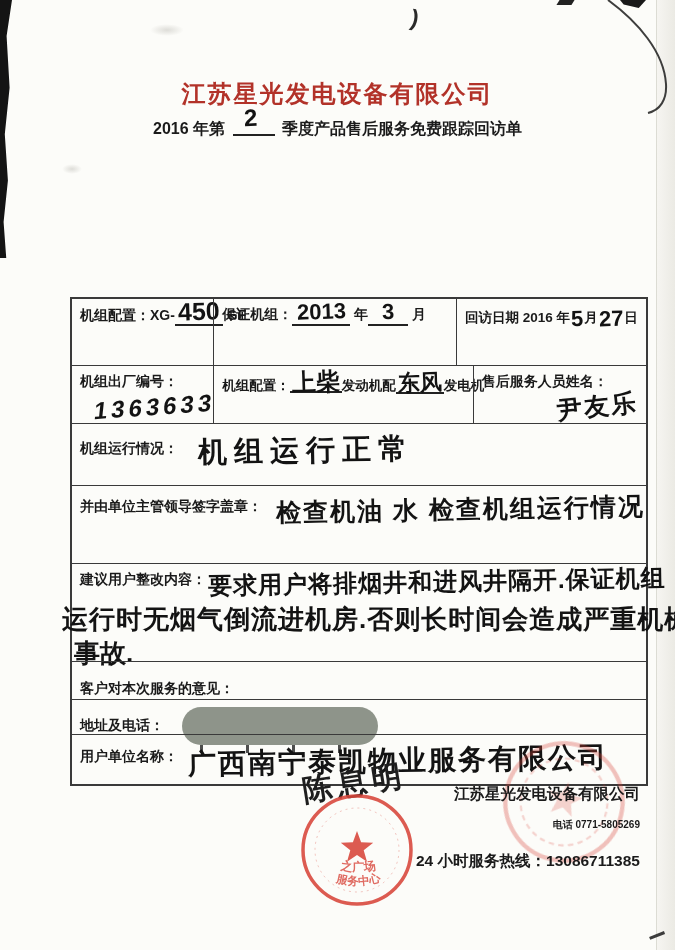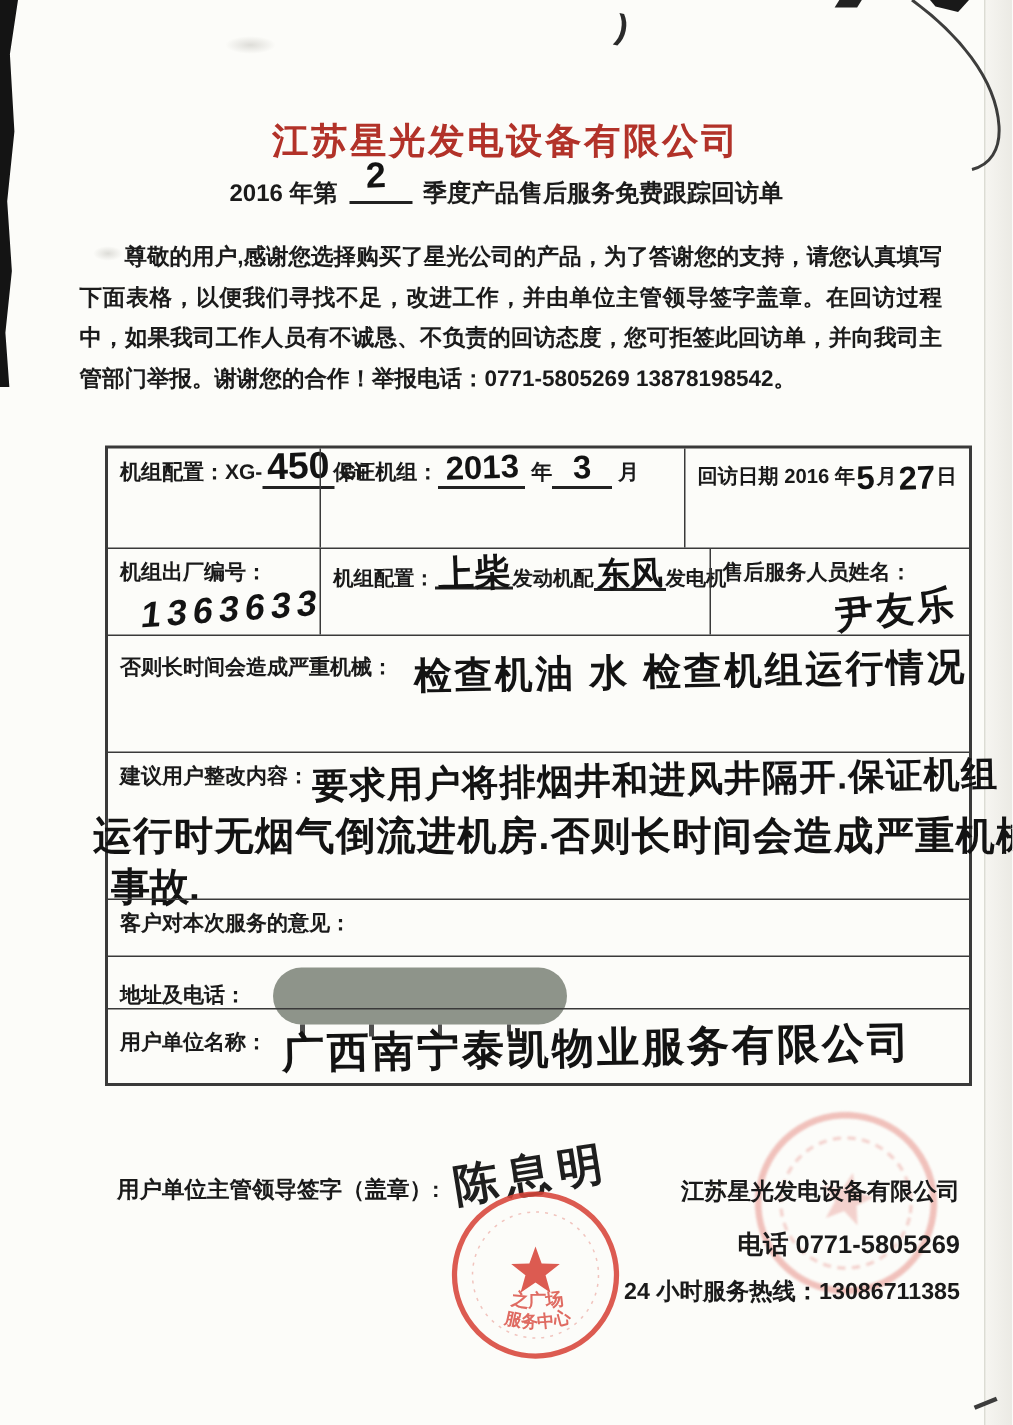--- a/index.html
+++ b/index.html
@@ -72,21 +72,21 @@
   .hw-cust{font-size:28px;letter-spacing:2px;margin-left:6px;vertical-align:-9px;transform:rotate(-1deg);}
   .redact{display:inline-block;width:196px;height:38px;background:var(--redact);
     border-radius:19px;vertical-align:-15px;margin-left:14px;position:relative;}
   .redact-ticks{position:absolute;left:18px;bottom:-8px;width:150px;height:8px;
     background:repeating-linear-gradient(90deg,#222 0 3px,transparent 3px 46px);opacity:.8;}
   
   .sign-label{position:absolute;left:78px;top:784px;font-size:15px;font-weight:bold;}
   .sig-footer{position:absolute;left:302px;top:763px;font-size:30px;font-weight:bold;
     letter-spacing:5px;transform:rotate(-9deg);color:#1e1e1e;}
   .company-name{position:absolute;top:784px;right:35px;font-size:15.5px;font-weight:bold;}
-  .company-phone{position:absolute;top:818px;right:35px;font-size:17px;font-weight:bold;}
+  .company-phone{position:absolute;top:818px;right:35px;font-size:10px;font-weight:bold;}
   .company-hotline{position:absolute;top:851px;right:35px;font-size:15.5px;font-weight:bold;}
   .stamp-main{position:absolute;left:298px;top:791px;width:118px;height:118px;opacity:.88;}
   .stamp-faded{position:absolute;left:500px;top:738px;width:128px;height:128px;opacity:.32;
     filter:blur(.6px);transform:rotate(13deg);}
 </style>
 </head>
 <body>
 
 <div class="page">
 
@@ -105,21 +105,20 @@
 
   <div class="title">江苏星光发电设备有限公司</div>
   <div class="subtitle">
     <span>2016 年第</span>
     <span class="q-blank">
       <span class="q-hw hw">2</span>
     </span>
     <span>季度产品售后服务免费跟踪回访单</span>
   </div>
 
-  <div class="intro">尊敬的用户,感谢您选择购买了星光公司的产品，为了答谢您的支持，请您认真填写下面表格，以便我们寻找不足，改进工作，并由单位主管领导签字盖章。在回访过程中，如果我司工作人员有不诚恳、不负责的回访态度，您可拒签此回访单，并向我司主管部门举报。谢谢您的合作！举报电话：0771-5805269 13878198542。</div>
 
   <div class="formtable">
 
     <div class="trow first r1">
       <div class="tcell w1">
         <span class="lbl">机组配置：XG-</span><span class="blankline" style="width:48px;"><span class="hw hw-spec">450</span></span>
         <span class="lbl">GF</span>
       </div>
       <div class="tcell w2">
         <span class="lbl">保证机组：</span><span class="blankline" style="width:58px;"><span class="hw hw-year">2013</span></span>
@@ -138,39 +137,45 @@
       </div>
       <div class="tcell w2b small-lbl">
         <span class="lbl">机组配置：</span><span class="blankline" style="width:52px;"><span class="hw hw-engine">上柴</span></span><span class="lbl">发动机配</span><span class="blankline" style="width:48px;"><span class="hw hw-alt">东风</span></span><span class="lbl">发电机</span>
       </div>
       <div class="tcell w3b">
         <span class="lbl">售后服务人员姓名：</span>
         <span class="hw sig-staff">尹友乐</span>
       </div>
     </div>
 
+    <div class="trow r3">
+      <div class="tcell" style="width:100%;">
+        <span class="lbl">机组运行情况：</span>
+        <span class="hw hw-run">机组运行正常</span>
+      </div>
+    </div>
 
     <div class="trow r4">
       <div class="tcell" style="width:100%;">
-        <span class="lbl">否则长时间会造成严重机械：</span>
+        <span class="lbl">并由单位主管领导签字盖章：</span>
         <span class="hw hw-insp">检查机油 水 检查机组运行情况</span>
       </div>
     </div>
 
     <div class="trow r5">
       <div class="tcell" style="width:100%;">
         <span class="lbl">建议用户整改内容：</span>
       </div>
       <span class="sg-line sg1">要求用户将排烟井和进风井隔开.保证机组</span>
       <span class="sg-line sg2">运行时无烟气倒流进机房.否则长时间会造成严重机械</span>
       <span class="sg-line sg3">事故.</span>
     </div>
 
     <div class="trow r6">
-      <div class="tcell" style="width:100%;">
+      <div class="tcell" style="width:100%;margin-top:11px;">
         <span class="lbl">客户对本次服务的意见：</span>
       </div>
     </div>
 
     <div class="trow r8">
       <div class="tcell" style="width:100%;">
         <span class="lbl">地址及电话：</span>
         <span class="redact">
           <span class="redact-ticks"></span>
         </span>
@@ -179,21 +184,20 @@
 
     <div class="trow r7">
       <div class="tcell" style="width:100%;">
         <span class="lbl">用户单位名称：</span>
         <span class="hw hw-cust">广西南宁泰凯物业服务有限公司</span>
       </div>
     </div>
 
   </div>
 
-  <div class="sign-label">用户单位主管领导签字（盖章）:</div>
   <div class="sig-footer">陈息明</div>
 
   <svg class="stamp-main" viewBox="0 0 118 118">
     <defs>
       <path id="bandArc" d="M 18,72 Q 59,88 100,72"></path>
       <path id="botArc" d="M 30,88 Q 59,100 88,88"></path>
     </defs>
     <circle cx="59" cy="59" r="54" fill="none" stroke="var(--stamp-red)" stroke-width="3.5"></circle>
     <circle cx="59" cy="59" r="42" fill="none" stroke="var(--stamp-red)" stroke-width="1" stroke-dasharray="2,4" opacity="0.35"></circle>
     <polygon points="59,40 63.1,51.3 75.2,51.7 65.7,59.2 69,70.8 59,64 49,70.8 52.3,59.2 42.8,51.7 54.9,51.3" fill="var(--stamp-red)"></polygon>

